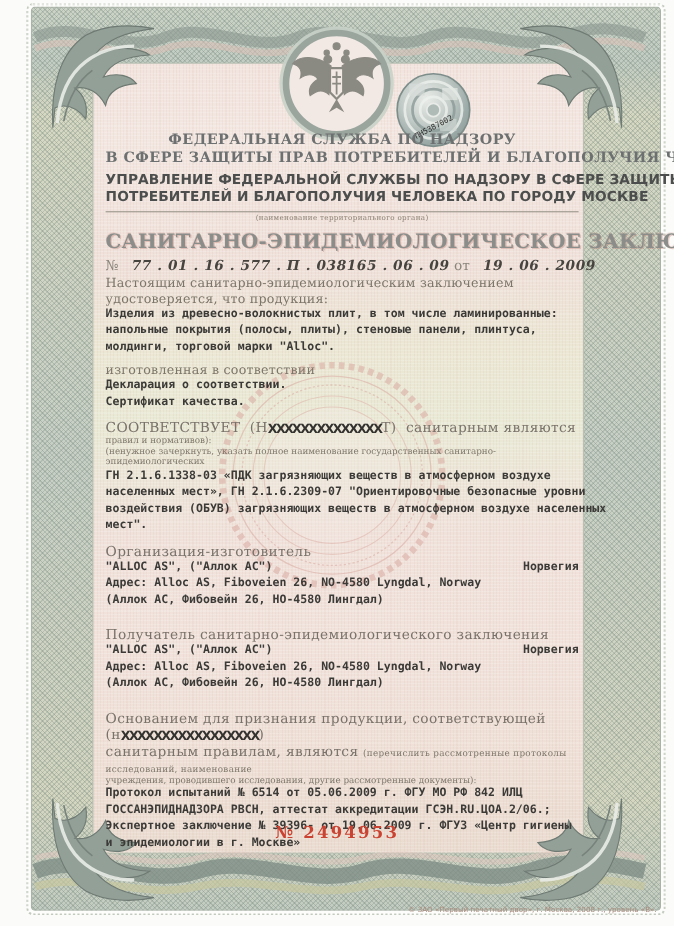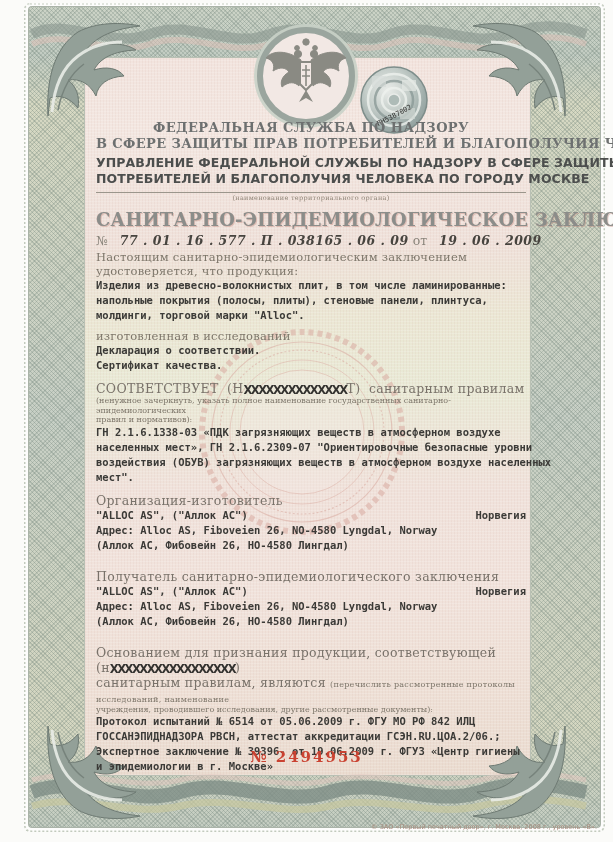--- a/index.html
+++ b/index.html
@@ -155,31 +155,31 @@
       <span class="num">77 . 01 . 16 . 577 . П . 038165 . 06 . 09</span>
       <span class="lbl">от</span>&nbsp;&nbsp;
       <span class="num">19 . 06 . 2009</span>
     </div>
 
     <div class="serif-label mt10">Настоящим санитарно-эпидемиологическим заключением удостоверяется, что продукция:</div>
     <div class="typed">Изделия из древесно-волокнистых плит, в том числе ламинированные:</div>
     <div class="typed">напольные покрытия (полосы, плиты), стеновые панели, плинтуса,</div>
     <div class="typed">молдинги, торговой марки "Alloc".</div>
 
-    <div class="serif-label mt6">изготовленная в исследований</div>
+    <div class="serif-label mt6">изготовленная в соответствии</div>
     <div class="typed">Декларация о соответствии.</div>
     <div class="typed">Сертификат качества.</div>
 
     <div class="sec-head mt8">
       <span>СООТВЕТСТВУЕТ</span>&nbsp;
       <span>(Н</span><span class="xchain">ХХХХХХХХХХХХХХ</span><span>Т)</span>&nbsp;
-      <span>санитарным правилам</span>
-    </div>
+      <span>санитарным являются</span>
+    </div>
+    <div class="smallprint">правил и нормативов):</div>
     <div class="smallprint">(ненужное зачеркнуть, указать полное наименование государственных санитарно-эпидемиологических</div>
-    <div class="smallprint">правил и нормативов):</div>
     <div class="typed">ГН 2.1.6.1338-03 «ПДК загрязняющих веществ в атмосферном воздухе</div>
     <div class="typed">населенных мест», ГН 2.1.6.2309-07 "Ориентировочные безопасные уровни</div>
     <div class="typed">воздействия (ОБУВ) загрязняющих веществ в атмосферном воздухе населенных</div>
     <div class="typed">мест".</div>
 
     <div class="sec-head mt8">Организация-изготовитель</div>
     <div class="typed typed-row">
       <span>"ALLOC AS", ("Аллок АС")</span>
       <span>Норвегия</span>
     </div>

